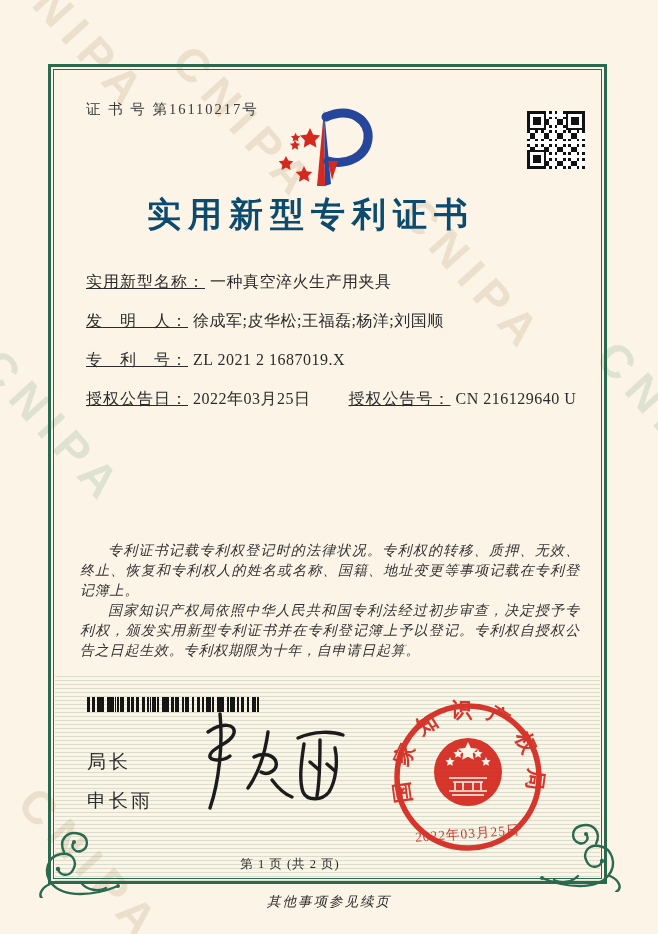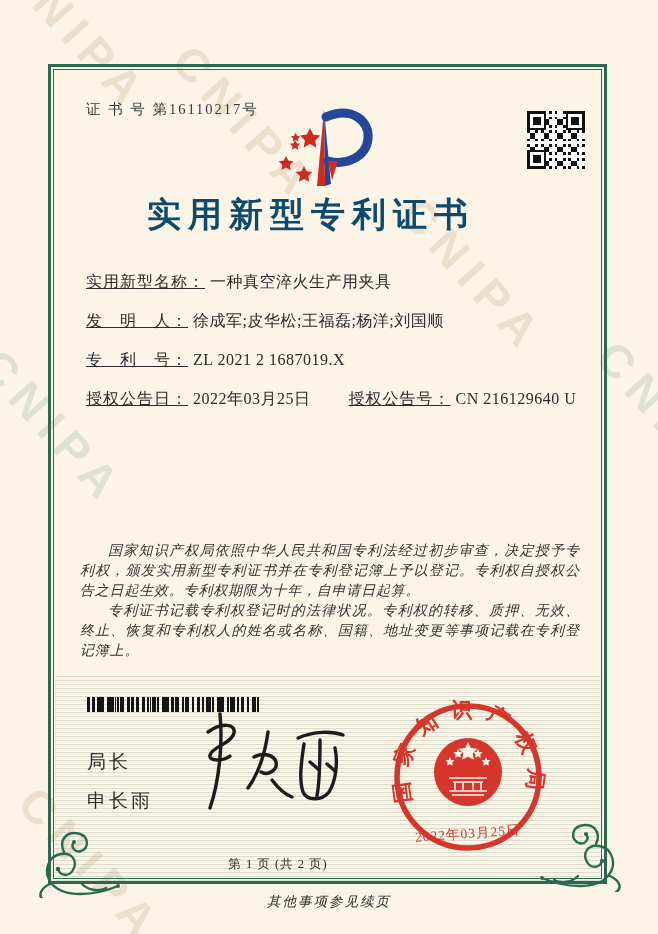--- a/index.html
+++ b/index.html
@@ -65,21 +65,21 @@
       repeating-linear-gradient(90deg,#151515 0 2px,transparent 2px 5px),
       repeating-linear-gradient(90deg,#151515 0 1px,transparent 1px 7px),
       repeating-linear-gradient(90deg,#151515 0 3px,transparent 3px 11px);
   }
   .signatory { left:87px; top:749px; font-family:"Liberation Sans","DejaVu Sans",sans-serif;
     font-size:19px; letter-spacing:3px; color:#2b2b2b; }
   .signatory div { margin-bottom:13px; }
   .signature { left:182px; top:702px; }
   .seal { left:389px; top:698px; }
 
-  .page-info { left:4px; top:856px; width:548px; text-align:center; font-size:12.5px; letter-spacing:1px; }
+  .page-info { left:16px; top:856px; width:548px; text-align:center; font-size:12.5px; letter-spacing:1px; }
   .note { left:0; top:893px; width:658px; text-align:center; font-size:13.5px; font-style:italic; letter-spacing:2px; }
 
   .flourish { position:absolute; }
   svg { display:block; }
 </style>
 </head>
 <body>
 
 <span class="wm" style="left:-18px; top:6px;">CNIPA</span>
 <span class="wm" style="left:150px; top:96px;">CNIPA</span>
@@ -232,22 +232,22 @@
   </div>
   <div class="field">
     <span class="flabel">专　利　号：</span><span class="fvalue">ZL 2021 2 1687019.X</span>
   </div>
   <div class="field">
     <span class="flabel">授权公告日：</span><span class="fvalue">2022年03月25日</span><span class="flabel fpair2">授权公告号：</span><span class="fvalue">CN 216129640 U</span>
   </div>
 </div>
 
 <div class="abs paras">
+  <p>专利证书记载专利权登记时的法律状况。专利权的转移、质押、无效、终止、恢复和专利权人的姓名或名称、国籍、地址变更等事项记载在专利登记簿上。</p>
   <p>国家知识产权局依照中华人民共和国专利法经过初步审查，决定授予专利权，颁发实用新型专利证书并在专利登记簿上予以登记。专利权自授权公告之日起生效。专利权期限为十年，自申请日起算。</p>
-  <p>专利证书记载专利权登记时的法律状况。专利权的转移、质押、无效、终止、恢复和专利权人的姓名或名称、国籍、地址变更等事项记载在专利登记簿上。</p>
 </div>
 
 <div class="abs barcode"></div>
 
 <div class="abs signatory">
   <div>局长</div>
   <div>申长雨</div>
 </div>
 
 <svg class="abs signature" width="168" height="118" viewBox="0 0 168 118">

